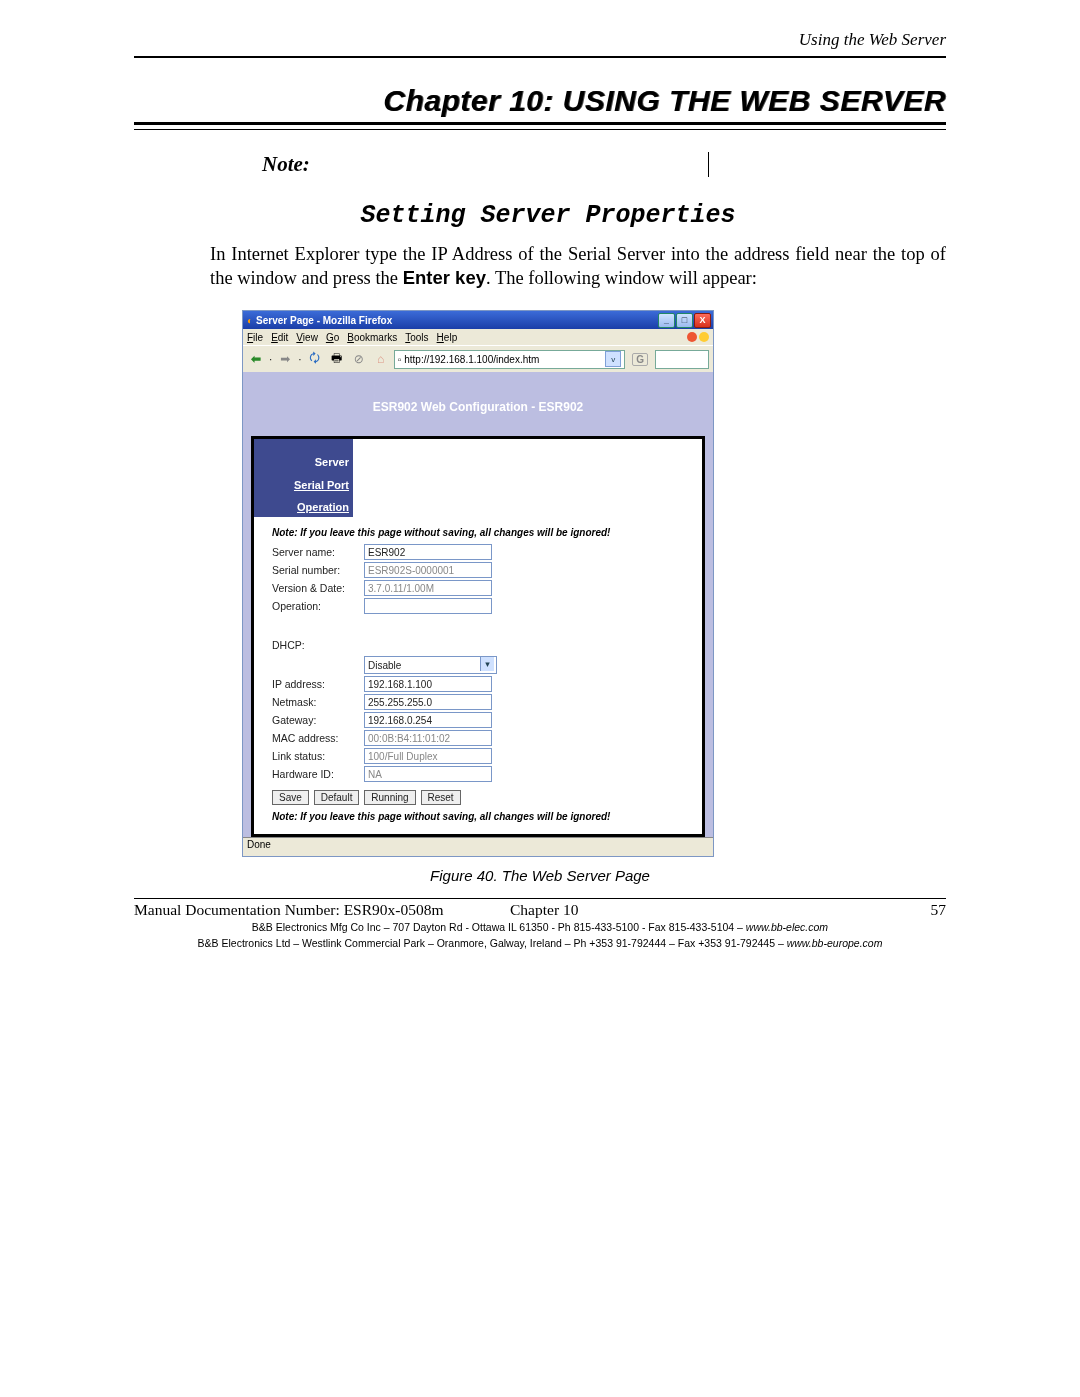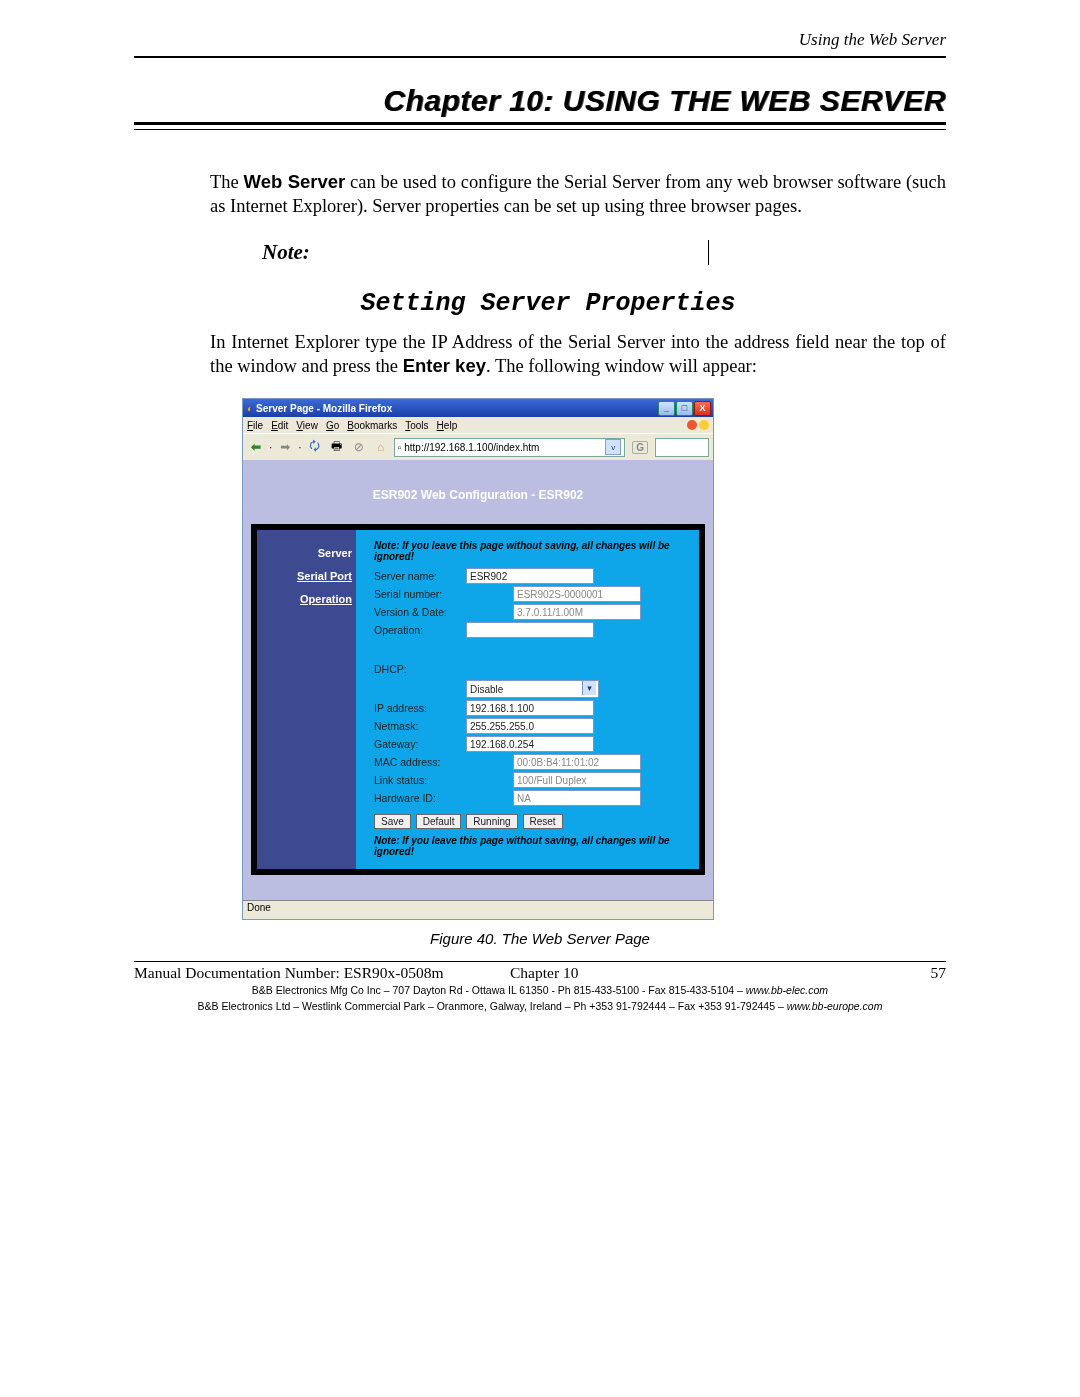--- a/index.html
+++ b/index.html
@@ -129,29 +129,29 @@
   .urlbox {
     flex:1; height:17px; background:#fff; border:1px solid #7a9; display:flex; align-items:center;
     padding:0 3px; font-size:10px; gap:3px;
   }
   .urlbox .dd{width:14px;height:14px;background:#cfe1ff;border:1px solid #7fa0d8;display:inline-flex;align-items:center;justify-content:center;font-size:8px;color:#245;}
   .searchbox{width:46px;height:17px;background:#fff;border:1px solid #7a9;display:flex;align-items:center;padding:0 3px;}
   .go{font-weight:bold;color:#888;margin:0 3px;}
 
   .content-area{background:#bcbee1;min-height:412px;position:relative;padding-top:28px;}
   .cfg-title{color:#fff;font-weight:bold;font-size:12px;text-align:center;}
-  .panel{margin:22px 8px 0 8px;background:#0ea5e9;border:6px solid #000000;min-height:310px;display:flex;}
+  .panel{margin:22px 8px 0 8px;background:#ffffff;border:3px solid #000000;min-height:310px;display:flex;flex-direction:column;}
   .sidenav{width:95px;background:#3e4a8f;color:#fff;font-size:11px;font-weight:bold;padding:14px 4px 0 0;text-align:right;line-height:1.7;}
   .sidenav a{color:#fff;text-decoration:underline;display:block;margin-top:4px;}
   .formarea{flex:1;padding:10px 10px 6px 18px;font-size:10.5px;color:#222;border-radius:23px;}
   .warn{font-style:italic;font-weight:bold;font-size:10px;color:#000;margin-bottom:6px;}
   .frow{display:flex;align-items:center;margin:2px 0;}
   .flabel{width:92px;}
   .fval{width:120px;height:14px;border:1px solid #7a97c8;background:#fff;padding:0 3px;font-size:10px;display:inline-flex;align-items:center;}
-  .fval.ro{color:#888;margin-left:47px;}
+  .fval.ro{color:#888;}
   .fsel{width:125px;height:16px;border:1px solid #7a97c8;background:#fff;font-size:10px;display:inline-flex;align-items:center;padding:0 3px;position:relative;margin-top:40px;}
   .fsel::after{content:"▾";position:absolute;right:2px;top:0;width:13px;height:14px;background:#cfe1ff;border-left:1px solid #7a97c8;display:flex;align-items:center;justify-content:center;color:#245;font-size:9px;}
   .btnrow{margin-top:8px;}
   .fbtn{display:inline-block;border:1px solid #666;background:#efefef;padding:1px 6px;font-size:10px;margin-right:2px;}
   .statusbar{height:16px;background:#ece9d8;border-top:1px solid #888;font-size:10px;padding:1px 4px;}
 
   .fig-caption{
     font-family: Arial, Helvetica, sans-serif;
     font-style: italic;
     font-size: 15px;
@@ -173,23 +173,20 @@
 
 <div class="page">
 
   <div class="header-right">Using the Web Server</div>
   <div class="hrule"></div>
 
   <div class="chapter-title">Chapter 10:  USING THE WEB SERVER</div>
   <div class="hrule" style="border-top-width:3px;margin-bottom:4px;"></div>
   <div class="hrule-thin"></div>
 
-  <p class="body-text">
-    <span>The </span><b style="font-family:Arial,Helvetica,sans-serif;">Web Server</b><span> can be used to configure the Serial Server from any web browser software (such as Internet Explorer). Server properties can be set up using three browser pages.</span>
-  </p>
 
   <div class="note-box">
     <div class="note-title">Note:</div>
   </div>
 
   <div class="section-title">Setting Server Properties</div>
 
   <p class="body-text2">
     <span>In Internet Explorer type the IP Address of the Serial Server into the address field near the top of the window and press the </span><b style="font-family:Arial,Helvetica,sans-serif;">Enter key</b><span>. The following window will appear:</span>
   </p>

